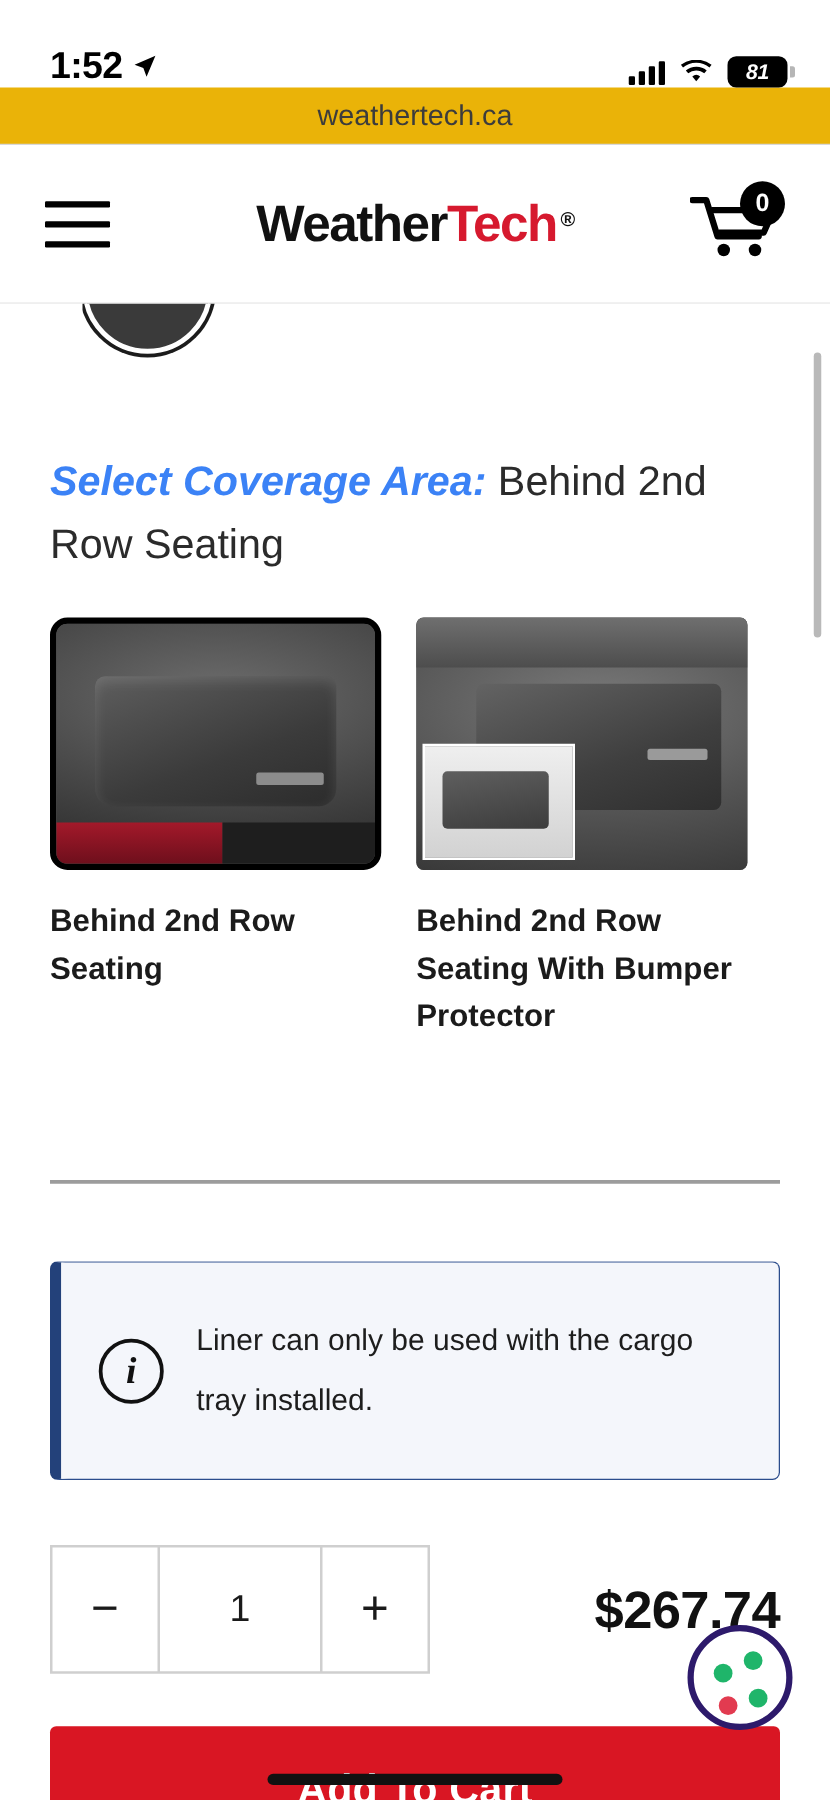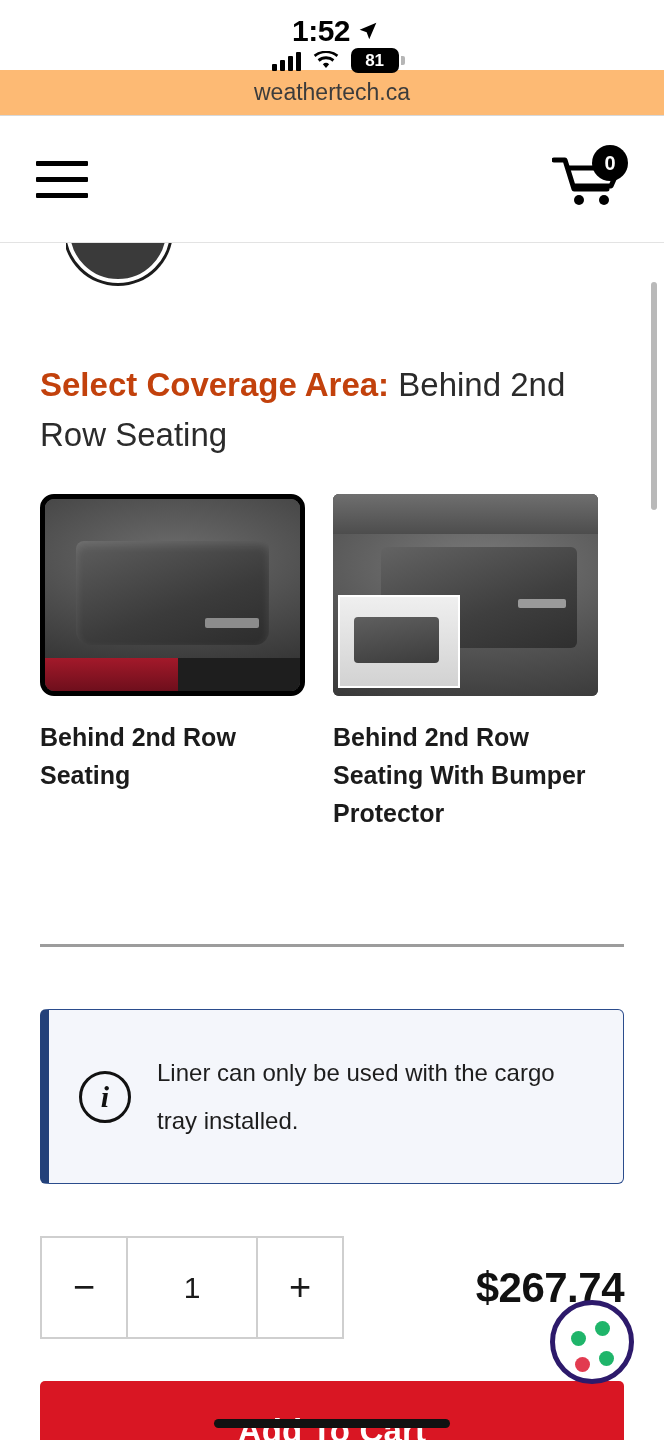--- a/index.html
+++ b/index.html
@@ -9,25 +9,24 @@
     background: #ffffff;
     font-family: "Liberation Sans", sans-serif;
     -webkit-font-smoothing: antialiased;
   }
   body { position: relative; overflow: hidden; }
 
   
   .statusbar {
     height: 70px;
     display: flex;
-    align-items: center;
+    align-items: flex-end;
     justify-content: space-between;
     padding: 14px 34px 0 40px;
     background: #fff;
-    flex-direction: column;
   }
   .status-left {
     display: flex;
     align-items: center;
     gap: 8px;
   }
   .status-time {
     font-size: 30px;
     font-weight: 600;
     color: #000;
@@ -53,37 +52,38 @@
     background: #000;
     display: flex;
     align-items: center;
     justify-content: center;
   }
   .battery span {
     color: #fff;
     font-size: 17px;
     font-weight: 700;
     letter-spacing: -0.3px;
+    font-style: italic;
   }
   .battery::after {
     content: "";
     position: absolute;
     right: -6px; top: 8px;
     width: 4px; height: 9px;
     background: #b6b6b6;
     border-radius: 0 2px 2px 0;
   }
 
   
   .urlbar {
     height: 46px;
     display: flex;
     align-items: center;
     justify-content: center;
-    background: #fdba74;
+    background: #eab308;
     border-bottom: 1px solid #d8d8d8;
   }
   .urlbar .url {
     font-size: 23px;
     color: #3c3c3c;
   }
 
   
   .siteheader {
     height: 127px;
@@ -155,21 +155,21 @@
   }
 
   .section-title {
     margin-top: 72px;
     font-size: 33px;
     line-height: 50px;
     color: #2b2b2b;
     font-weight: 400;
     max-width: 560px;
   }
-  .section-title b { font-weight: 800; color: #c2410c; }
+  .section-title b { font-weight: 800; color: #3b82f6; font-style: italic; }
 
   .options {
     display: flex;
     gap: 28px;
     margin-top: 34px;
   }
   .option { width: 265px; }
   .option-img {
     height: 202px;
     border-radius: 6px;
@@ -421,20 +421,25 @@
 <div class="urlbar">
   <div class="url">weathertech.ca</div>
 </div>
 
 <div class="siteheader">
   <div class="hamburger">
       <i></i>
       <i></i>
       <i></i>
     </div>
+  <div class="logo">
+    <span class="w">Weather</span>
+      <span class="t">Tech</span>
+      <span class="reg">®</span>
+  </div>
   <div class="cart">
     <svg width="76" height="54" viewBox="0 0 76 54">
       <path d="M2 5h11l9 29h33" fill="none" stroke="#000" stroke-width="5" stroke-linecap="round" stroke-linejoin="round"></path>
       <path d="M17 13h50l-8 18H23" fill="none" stroke="#000" stroke-width="5" stroke-linejoin="round"></path>
       <circle cx="27" cy="45" r="5" fill="#000"></circle>
       <circle cx="52" cy="45" r="5" fill="#000"></circle>
     </svg>
     <div class="cart-badge">0</div>
   </div>
 </div>

